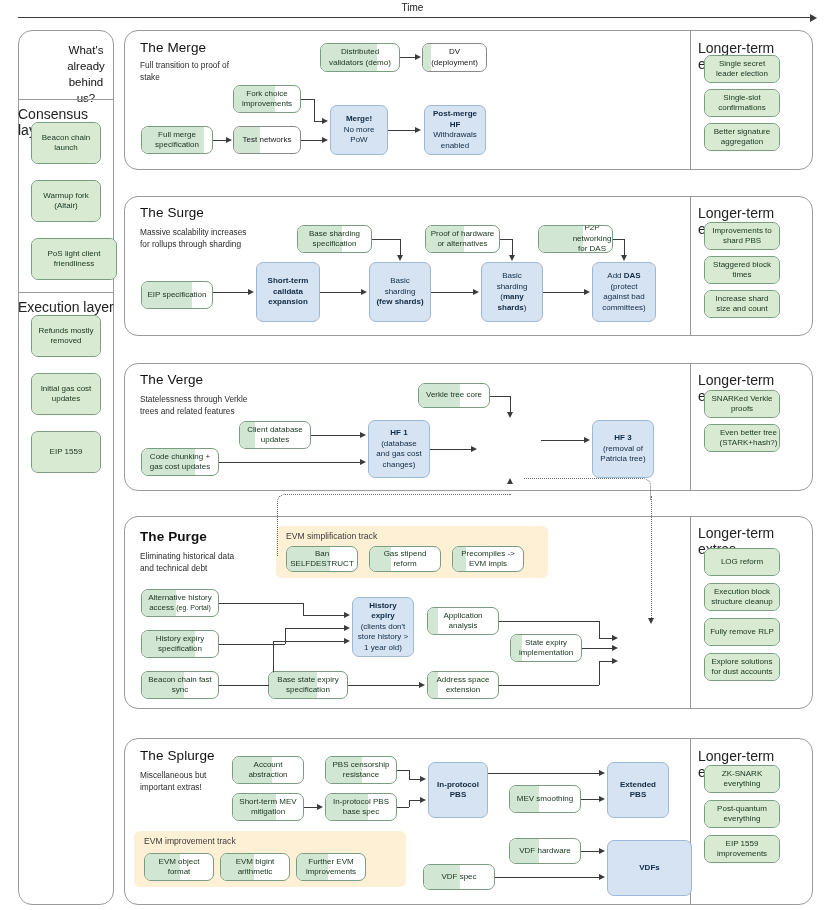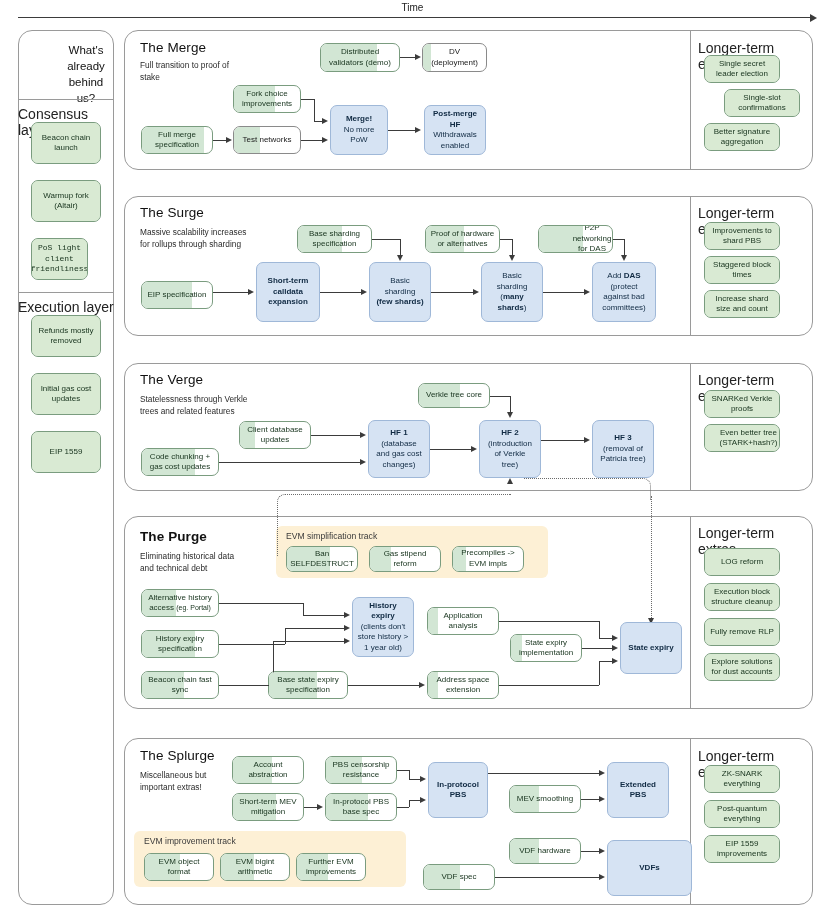--- a/index.html
+++ b/index.html
@@ -190,21 +190,21 @@
   <div class="side-heading" style="left:18px; top:106px;">Consensus layer</div>
 
   <div class="node n-greenfull" style="left:31px; top:122px; width:70px; height:42px;">
     <span class="fill" style="width:100%"></span>
     <span class="txt">Beacon chain launch</span>
   </div>
   <div class="node n-greenfull" style="left:31px; top:180px; width:70px; height:42px;">
     <span class="fill" style="width:100%"></span>
     <span class="txt">Warmup fork (Altair)</span>
   </div>
-  <div class="node n-greenfull" style="left:31px; top:238px; width:57px; height:42px;font-family:Liberation Mono, monospace;">
+  <div class="node n-greenfull" style="left:31px; top:238px; width:86px; height:42px;">
     <span class="fill" style="width:100%"></span>
     <span class="txt">PoS light client friendliness</span>
   </div>
 
   <div class="hdivider" style="left:18px; top:292px; width:96px;"></div>
   <div class="side-heading" style="left:18px; top:299px;">Execution layer</div>
 
   <div class="node n-greenfull" style="left:31px; top:315px; width:70px; height:42px;">
     <span class="fill" style="width:100%"></span>
     <span class="txt">Refunds mostly removed</span>
@@ -263,21 +263,21 @@
   <div class="edge h" style="left:314px; top:121px; width:9px;"></div>
   <div class="arrow-r" style="left:322px; top:117.5px;"></div>
   <div class="edge h" style="left:388px; top:130px; width:28px;"></div>
   <div class="arrow-r" style="left:415px; top:126.5px;"></div>
 
   <div class="side-heading" style="left:698px; top:40px; width:110px;">Longer-term extras</div>
   <div class="node n-greenfull" style="left:704px; top:55px; width:76px; height:28px;">
     <span class="fill" style="width:100%"></span>
     <span class="txt">Single secret leader election</span>
   </div>
-  <div class="node n-greenfull" style="left:704px; top:89px; width:76px; height:28px;margin-left:20px;">
+  <div class="node n-greenfull" style="left:704px; top:89px; width:76px; height:28px;">
     <span class="fill" style="width:100%"></span>
     <span class="txt">Single-slot confirmations</span>
   </div>
   <div class="node n-greenfull" style="left:704px; top:123px; width:76px; height:28px;">
     <span class="fill" style="width:100%"></span>
     <span class="txt">Better signature aggregation</span>
   </div>
 
   <div class="panel" style="left:124px; top:196px; width:689px; height:140px;"></div>
   <div class="vdivider" style="left:690px; top:197px; height:138px;"></div>
@@ -360,23 +360,20 @@
     <span class="fill" style="width:22%"></span>
     <span class="txt">Client database updates</span>
   </div>
   <div class="node n-green" style="left:141px; top:448px; width:78px; height:28px;">
     <span class="fill" style="width:70%"></span>
     <span class="txt">Code chunking + gas cost updates</span>
   </div>
 
   <div class="node n-blue" style="left:368px; top:420px; width:62px; height:58px;">
     <span class="txt"><b>HF 1</b><br>(database<br>and gas cost<br>changes)</span>
-  </div>
-  <div class="node n-blue" style="left:479px; top:420px; width:62px; height:58px;">
-    <span class="txt"><b>HF 2</b><br>(introduction<br>of Verkle<br>tree)</span>
   </div>
   <div class="node n-blue" style="left:592px; top:420px; width:62px; height:58px;">
     <span class="txt"><b>HF 3</b><br>(removal of<br>Patricia tree)</span>
   </div>
 
   <div class="edge h" style="left:311px; top:435px; width:50px;"></div>
   <div class="arrow-r" style="left:360px; top:431.5px;"></div>
   <div class="edge h" style="left:219px; top:462px; width:142px;"></div>
   <div class="arrow-r" style="left:360px; top:458.5px;"></div>
   <div class="edge h" style="left:430px; top:449px; width:42px;"></div>
@@ -405,21 +402,21 @@
   <div class="track" style="left:276px; top:526px; width:272px; height:52px;"></div>
   <div class="track-label" style="left:286px; top:531px;">EVM simplification track</div>
   <div class="node n-green" style="left:286px; top:546px; width:72px; height:26px;">
     <span class="fill" style="width:62%"></span>
     <span class="txt">Ban SELFDESTRUCT</span>
   </div>
   <div class="node n-green" style="left:369px; top:546px; width:72px; height:26px;">
     <span class="fill" style="width:30%"></span>
     <span class="txt">Gas stipend reform</span>
   </div>
-  <div class="node n-green" style="left:452px; top:546px; width:72px; height:26px;align-items:flex-end;">
+  <div class="node n-green" style="left:452px; top:546px; width:72px; height:26px;">
     <span class="fill" style="width:18%"></span>
     <span class="txt">Precompiles -&gt; EVM impls</span>
   </div>
 
   <div class="rnd-dotted" style="left:277px; top:494px; width:234px; height:62px; border-right:none; border-bottom:none; border-top-left-radius:8px;"></div>
   <div class="arrow-u" style="left:507px; top:478px;"></div>
 
   <div class="rnd-dotted" style="left:524px; top:478px; width:127px; height:22px; border-bottom:none; border-left:none; border-top-right-radius:8px;"></div>
   <div class="edge v dotted" style="left:651px; top:496px; height:122px;"></div>
   <div class="arrow-d" style="left:647.5px; top:618px;"></div>
@@ -447,23 +444,20 @@
   <div class="node n-green" style="left:510px; top:634px; width:72px; height:28px;">
     <span class="fill" style="width:16%"></span>
     <span class="txt">State expiry implementation</span>
   </div>
   <div class="node n-green" style="left:427px; top:671px; width:72px; height:28px;">
     <span class="fill" style="width:14%"></span>
     <span class="txt">Address space extension</span>
   </div>
   <div class="node n-blue" style="left:352px; top:597px; width:62px; height:60px;">
     <span class="txt"><b>History<br>expiry</b><br>(clients don't<br>store history &gt;<br>1 year old)</span>
-  </div>
-  <div class="node n-blue" style="left:620px; top:622px; width:62px; height:52px;">
-    <span class="txt bold">State expiry</span>
   </div>
 
   <div class="edge h" style="left:219px; top:603px; width:84px;"></div>
   <div class="edge v" style="left:303px; top:603px; height:12px;"></div>
   <div class="edge h" style="left:303px; top:615px; width:42px;"></div>
   <div class="arrow-r" style="left:344px; top:611.5px;"></div>
 
   <div class="edge h" style="left:219px; top:644px; width:66px;"></div>
   <div class="edge v" style="left:285px; top:628px; height:16px;"></div>
   <div class="edge h" style="left:285px; top:628px; width:60px;"></div>

